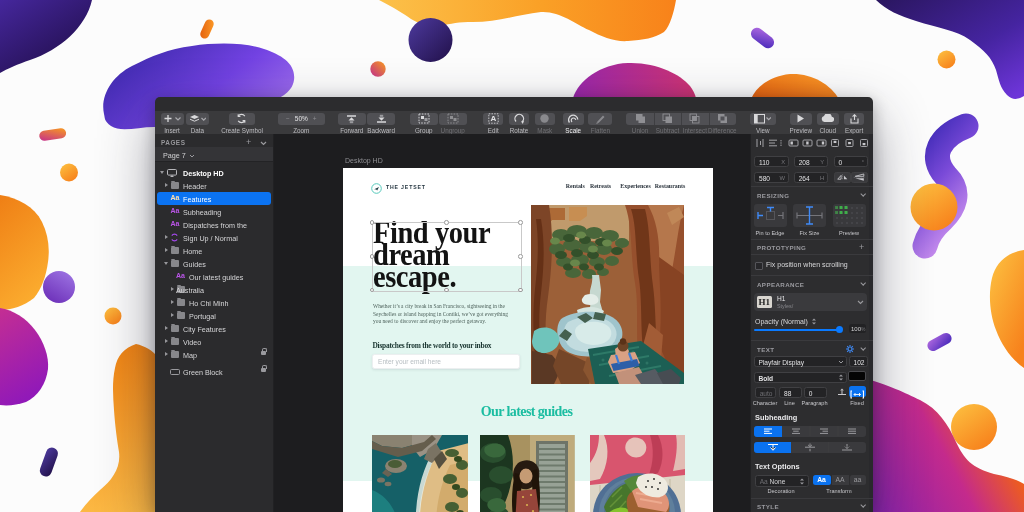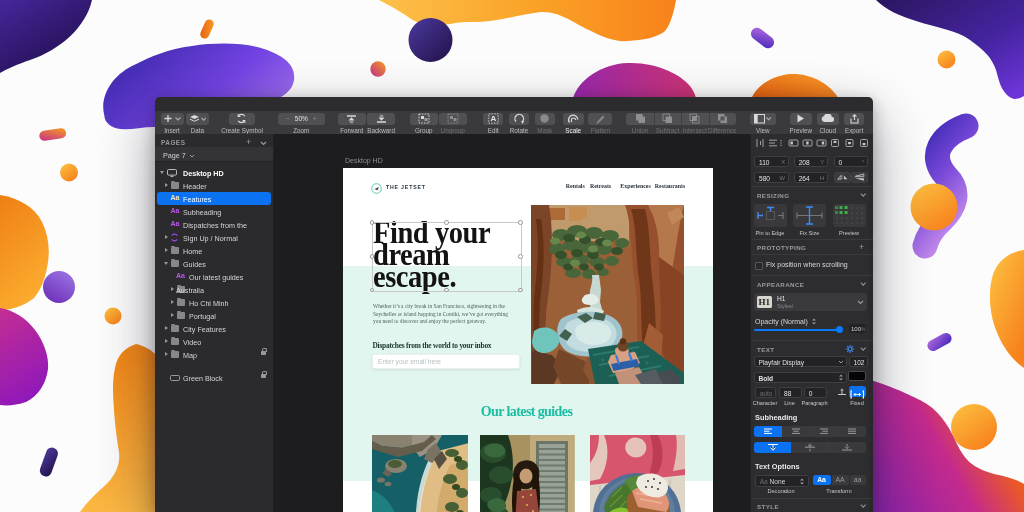--- a/index.html
+++ b/index.html
@@ -406,21 +406,21 @@
             <div class="arr" style="left:9.5px"></div>
             <div class="fold" style="left:15.5px"></div>
             <div class="txt" style="left:28px">Video</div>
           </div>
       <div class="lrow" style="top:214px">
             <div class="arr" style="left:9.5px"></div>
             <div class="fold" style="left:15.5px"></div>
             <div class="txt" style="left:28px">Map</div>
             <div class="lock"></div>
           </div>
-      <div class="lrow" style="top:237px">
+      <div class="lrow" style="top:231px">
             <svg style="position:absolute;left:15px;top:3.5px" width="10" height="6">
               <rect x="0.5" y="0.5" width="9" height="5" rx="1" fill="none" stroke="#9a9a9e" stroke-width="1"></rect>
             </svg>
             <div class="txt" style="left:28px">Green Block</div>
             <div class="lock"></div>
           </div>
     </div>
     <div id="canvas">
       <div style="position:absolute;left:71px;top:23px;font-size:7px;color:#8e8e92">Desktop HD</div>
       <div id="artboard" style="position:absolute;left:69px;top:34px;width:370px;height:400px;background:#fff">

